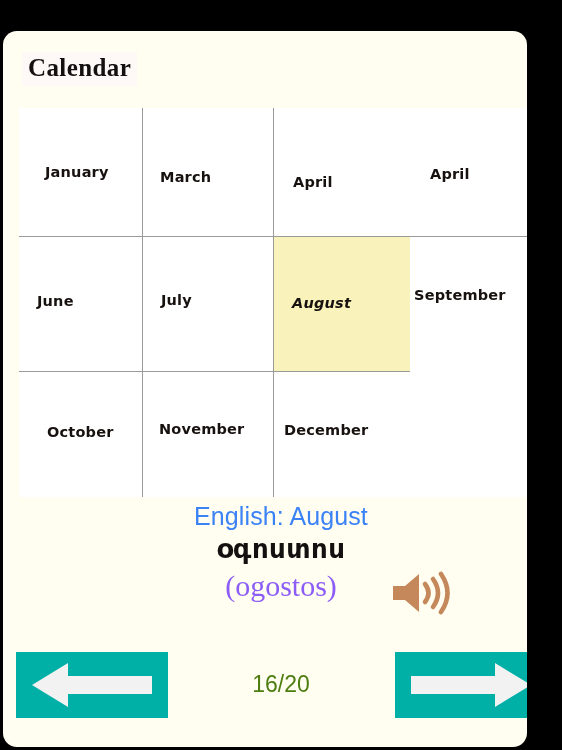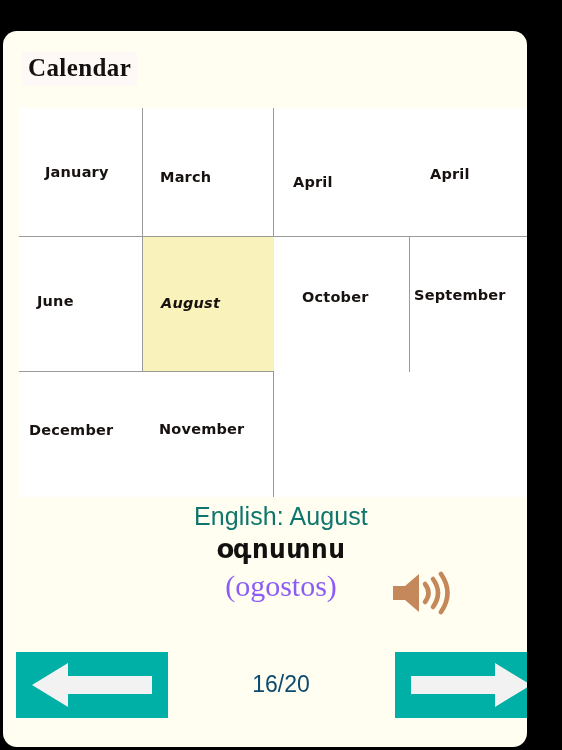--- a/index.html
+++ b/index.html
@@ -105,21 +105,21 @@
   #translation-block {
     position: absolute;
     left: 0;
     top: 470px;
     width: 556px;
     text-align: center;
   }
   #english-line {
     font-family: "Liberation Sans", sans-serif;
     font-size: 25px;
-    color: #0f766e;
+    color: #3b82f6;
     line-height: 31px;
     letter-spacing: 0.1px;
   }
   #native-line {
     font-family: "DejaVu Sans", sans-serif;
     font-weight: 700;
     font-size: 26px;
     color: #121110;
     line-height: 34px;
     letter-spacing: 0.5px;
@@ -169,21 +169,21 @@
   .nav-button svg { display: block; margin: 0 auto; }
 
   #page-counter {
     position: absolute;
     left: 0;
     top: 640px;
     width: 556px;
     text-align: center;
     font-family: "Liberation Sans", sans-serif;
     font-size: 23px;
-    color: #0c4a6e;
+    color: #4d7c0f;
   }
 </style>
 </head>
 <body>
 
 <div id="status-strip"></div>
 
 <div id="card">
 
   <div id="page-title">Calendar</div>
@@ -199,35 +199,38 @@
     <div class="month-cell col-last">
       <span class="month-label m3">April</span>
     </div>
 
     <div class="month-cell">
       <span class="month-label m4">April</span>
     </div>
     <div class="month-cell">
       <span class="month-label m5">June</span>
     </div>
+    <div class="month-cell">
+      <span class="month-label m6">July</span>
+    </div>
     <div class="month-cell col-last selected">
       <span class="month-label m7">August</span>
     </div>
 
     <div class="month-cell row-last">
+      <span class="month-label m8">September</span>
+    </div>
+    <div class="month-cell row-last">
       <span class="month-label m9">October</span>
     </div>
     <div class="month-cell row-last">
-      <span class="month-label m8">September</span>
+      <span class="month-label m10">November</span>
     </div>
     <div class="month-cell row-last col-last">
       <span class="month-label m11">December</span>
-    </div>
-    <div class="month-cell row-last">
-      <span class="month-label m10">November</span>
     </div>
 
   </div>
 
   <div id="translation-block">
     <div id="english-line">English: August</div>
     <div id="native-line">օգոստոս</div>
     <div id="romanization-row">
       <span id="romanization-line">(ogostos)</span>
       <div id="speaker-button">

